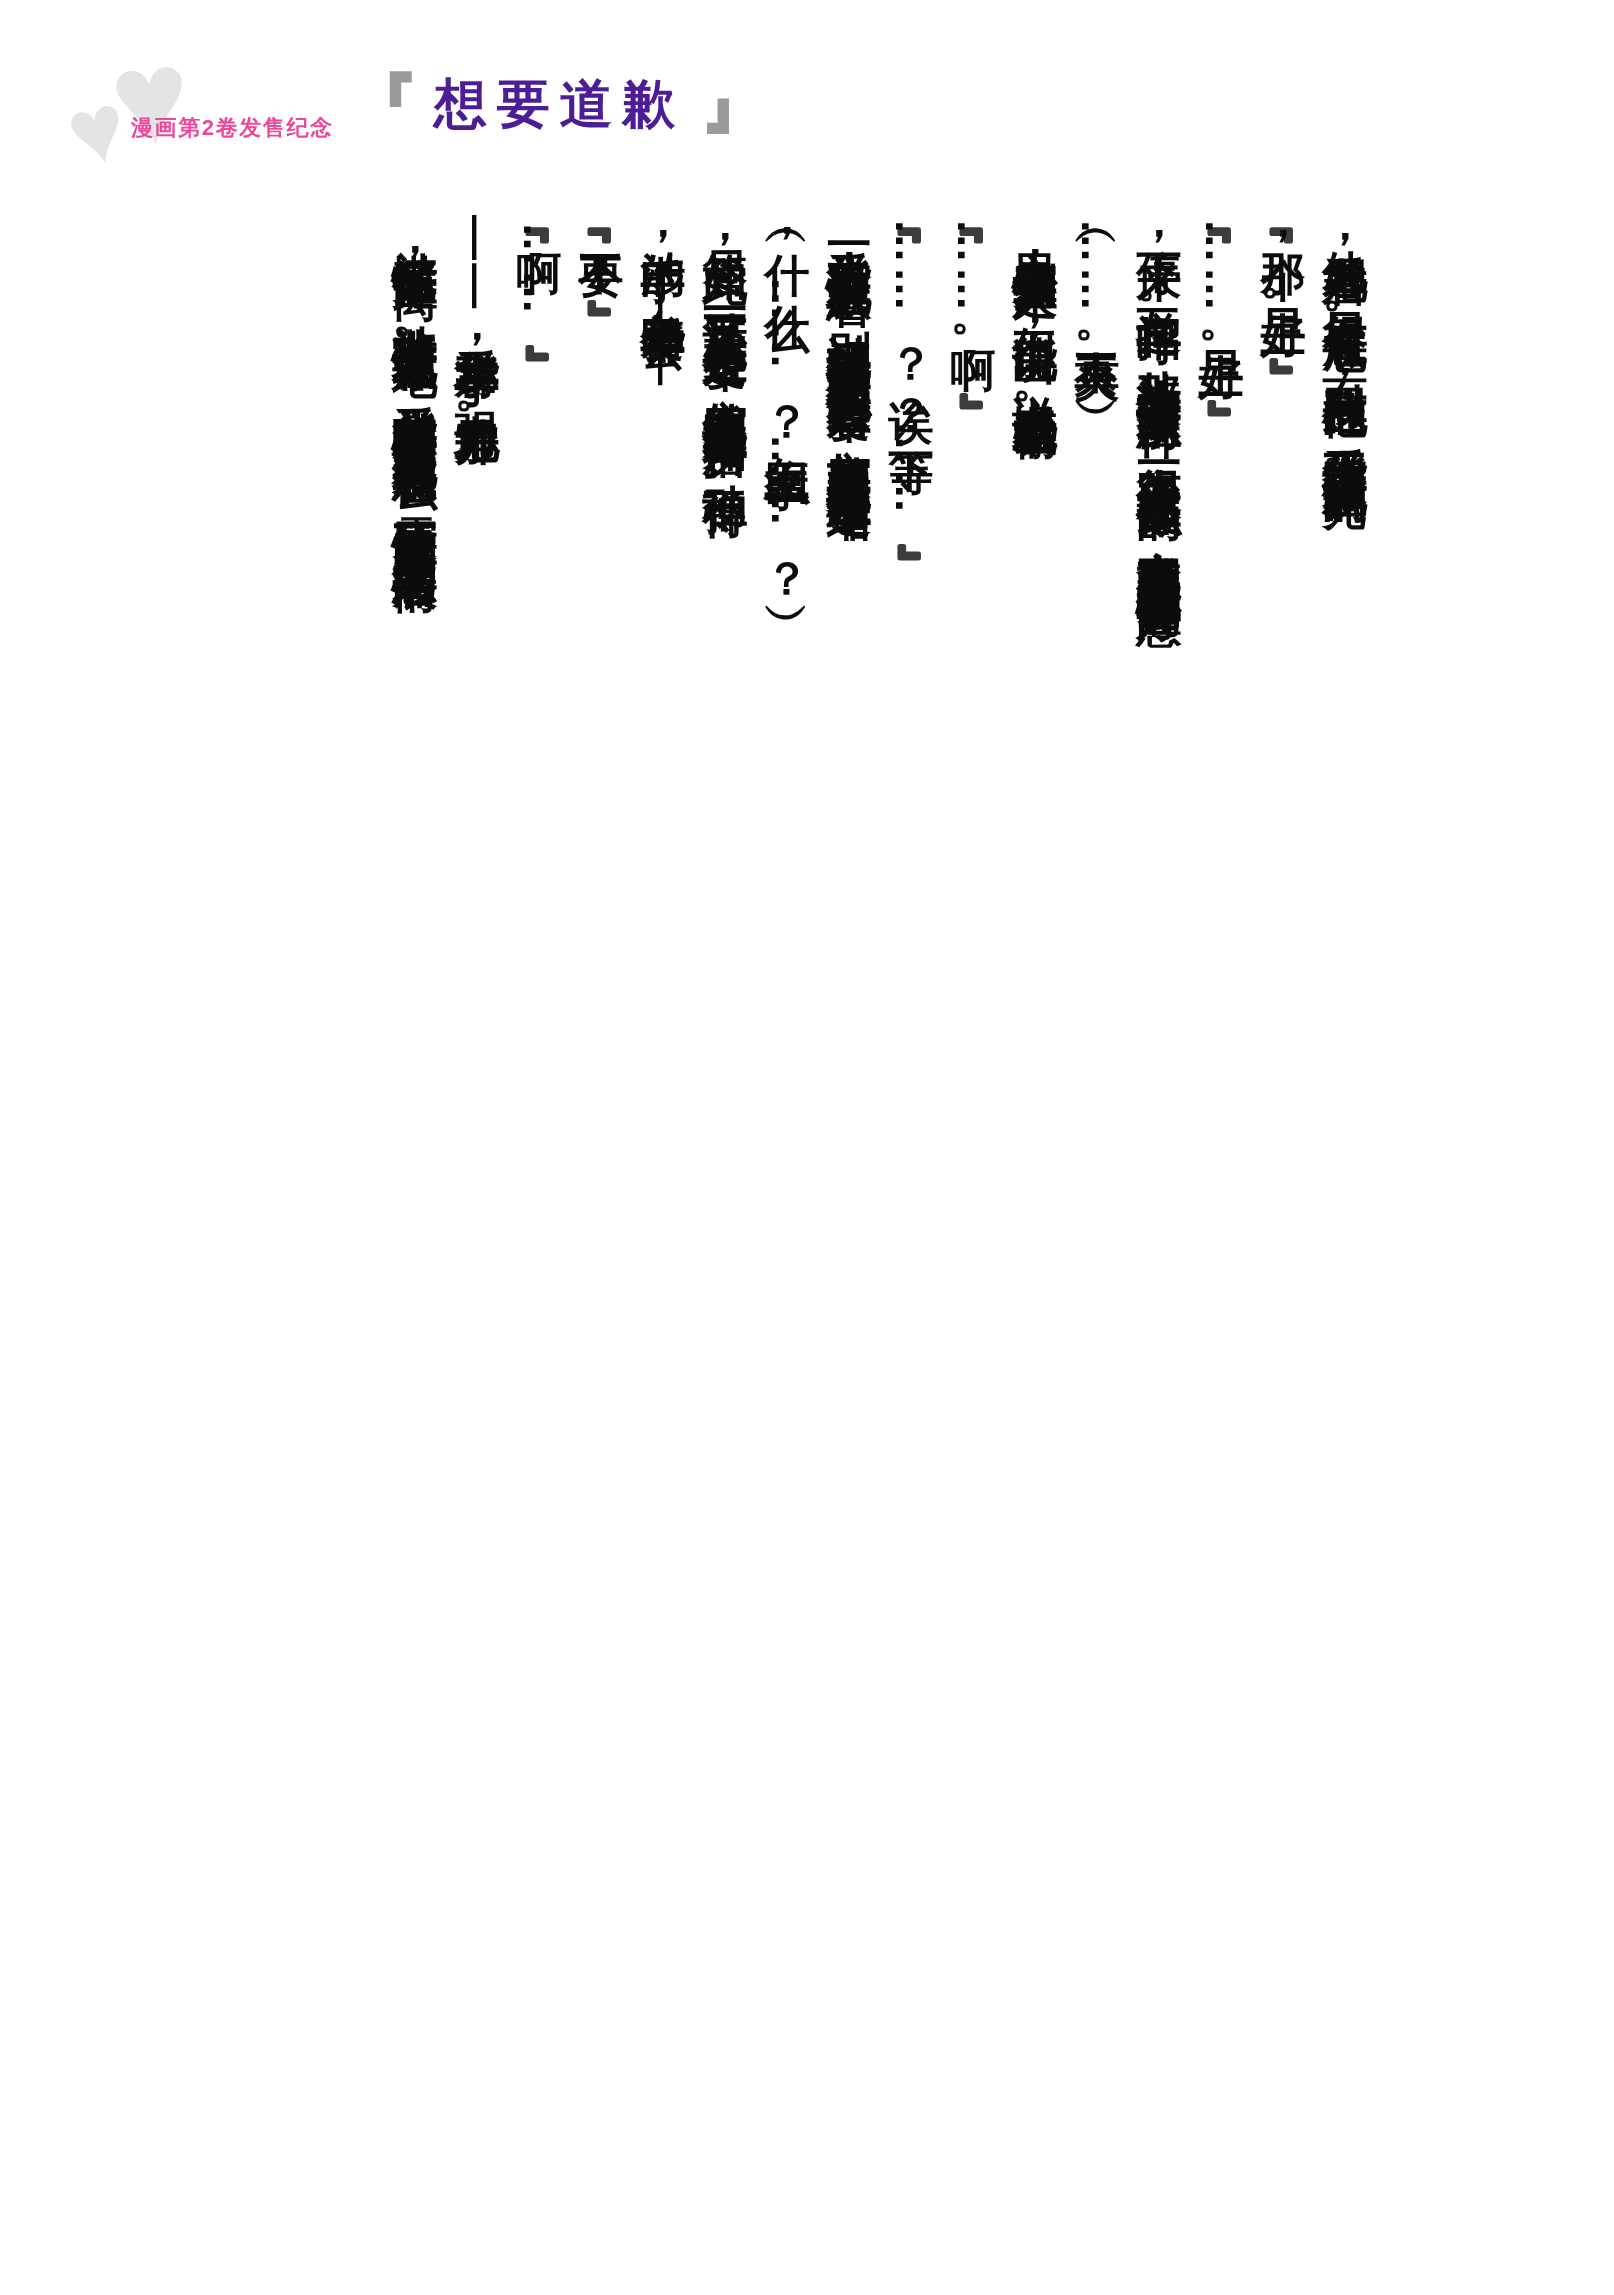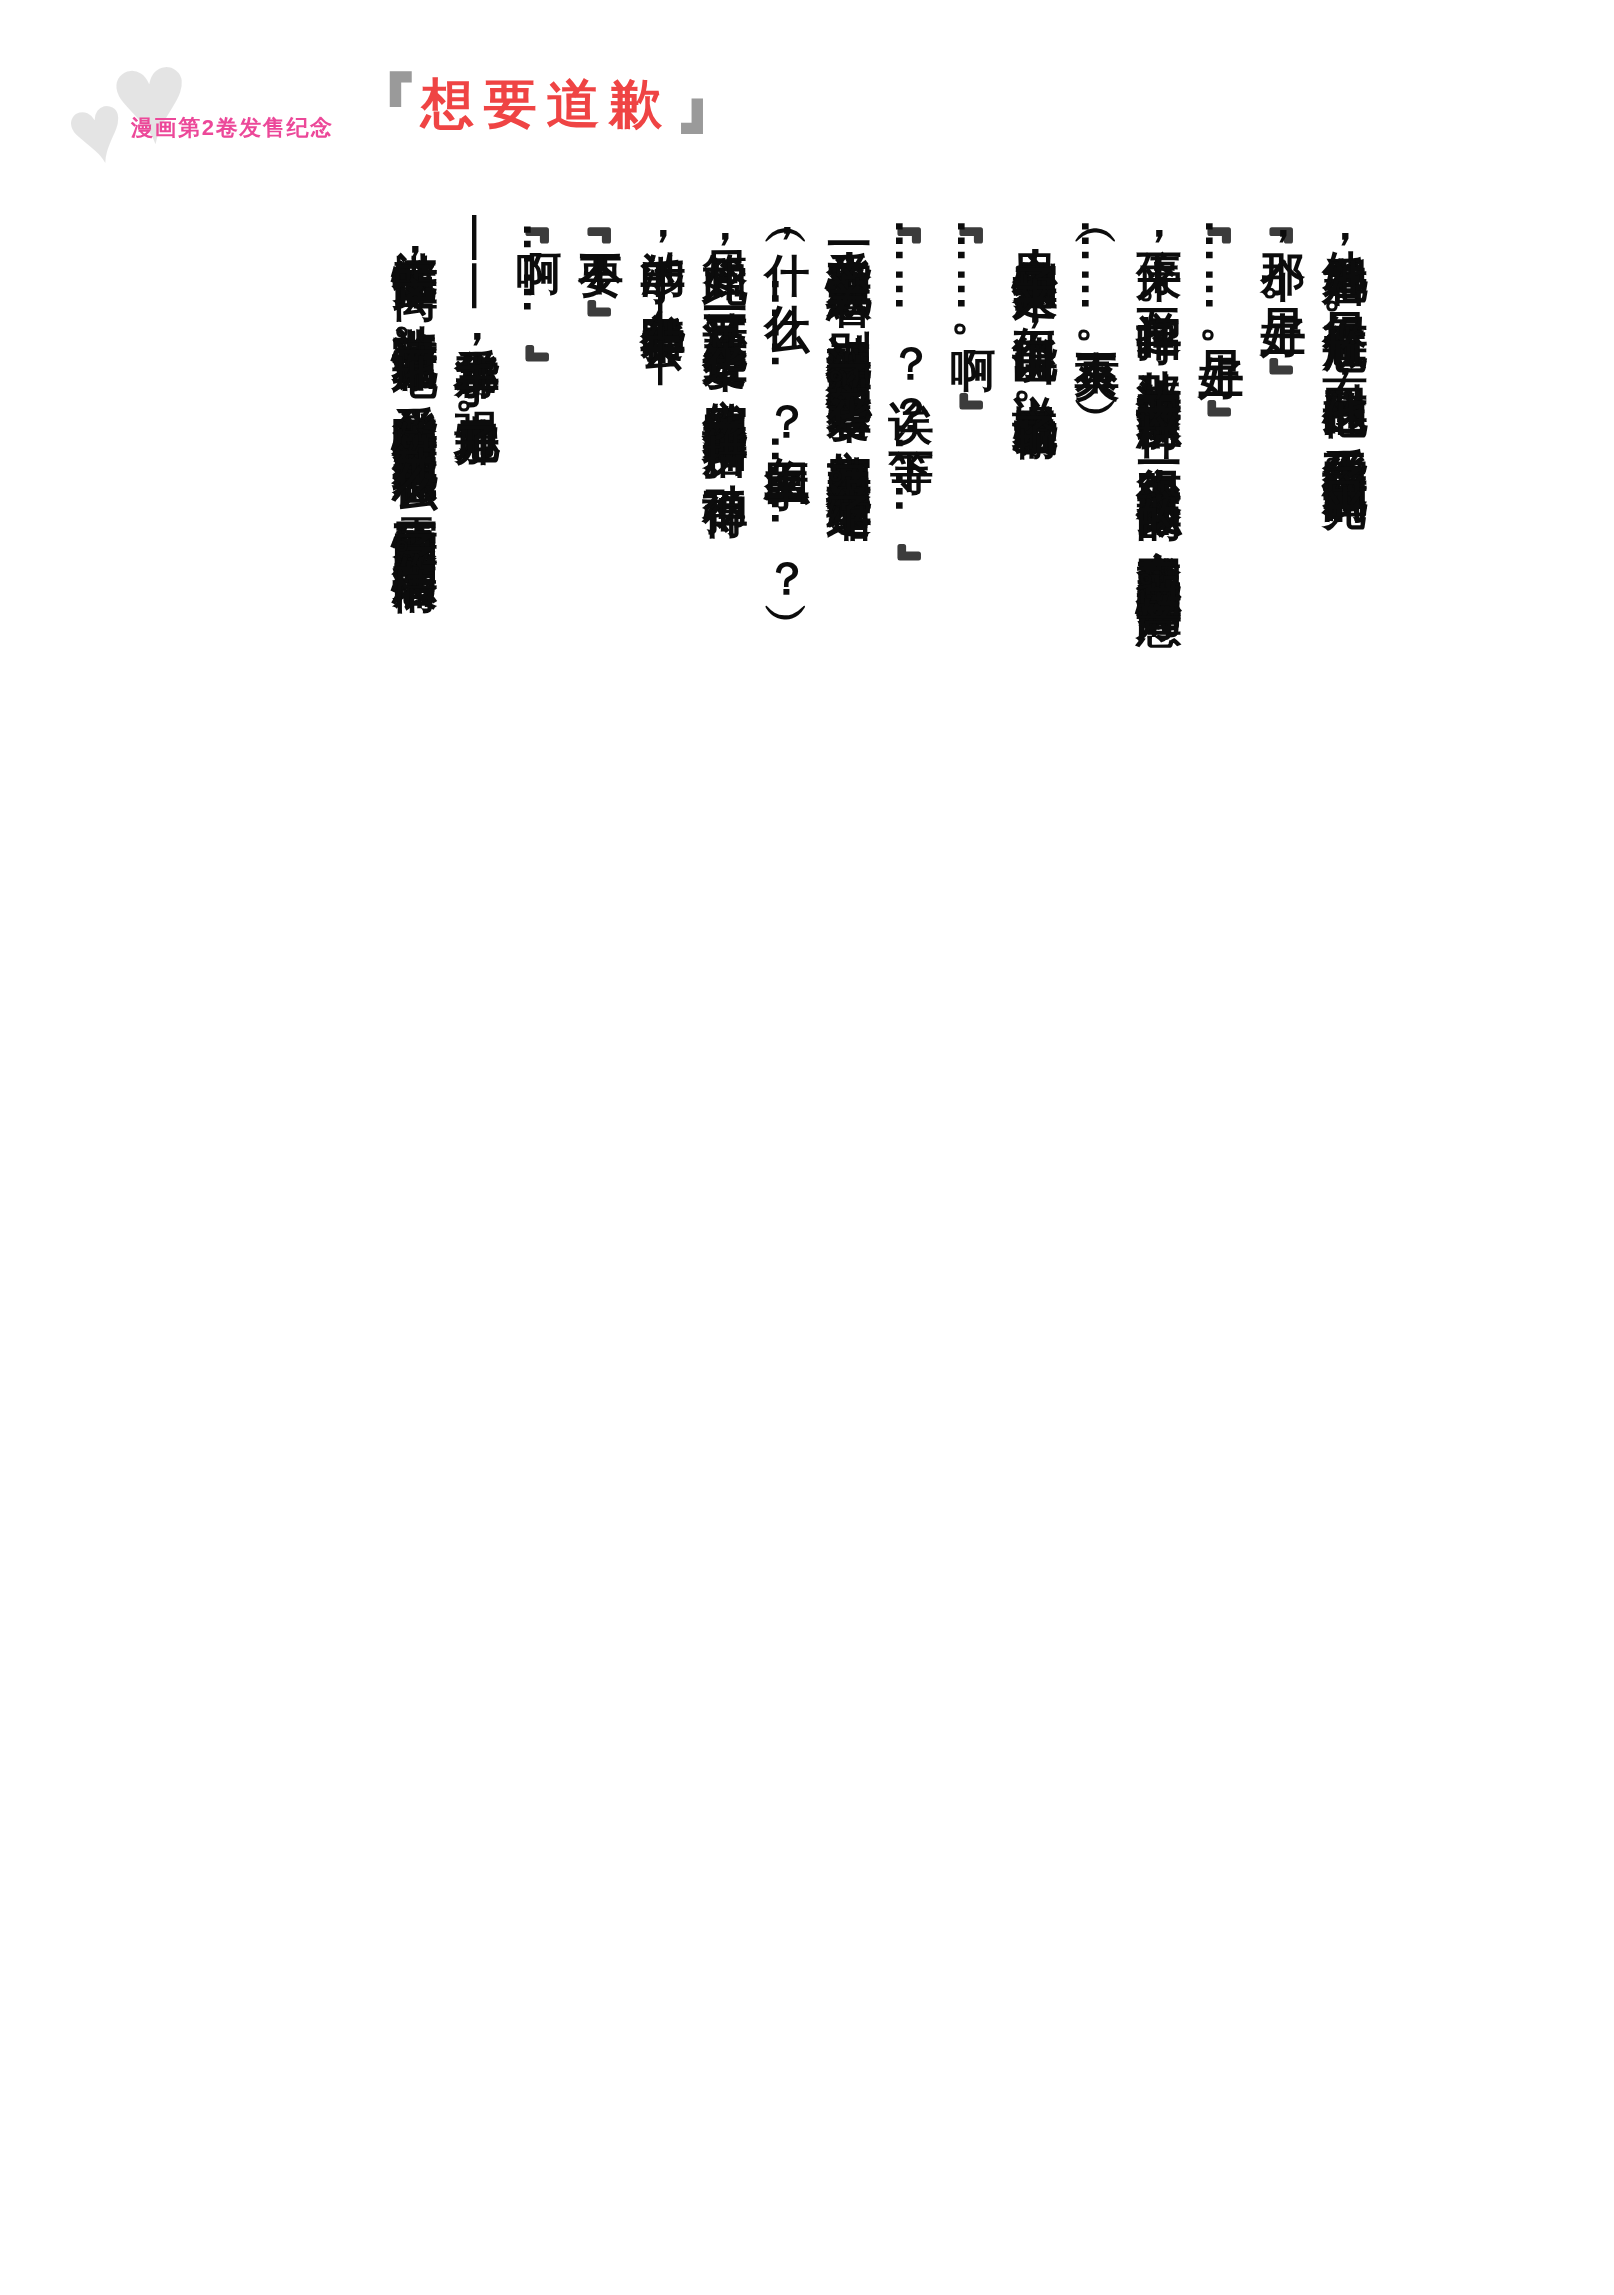--- a/index.html
+++ b/index.html
@@ -29,22 +29,22 @@
   .header-title{
     position:absolute;left:352px;top:71px;
     display:flex;align-items:center;white-space:nowrap;
   }
   .title-bracket{
     font-size:65px;font-weight:700;line-height:1;
     color:#ffffff;
     -webkit-text-stroke:2px #9a9a9a;
   }
   .title-text{
-    font-size:53px;font-weight:800;color:#ef4444;
-    letter-spacing:9.7px;margin:0 4px;line-height:1;
+    font-size:53px;font-weight:800;color:#4c1d95;
+    letter-spacing:9.7px;margin:0 17px;line-height:1;
   }
 
   
   .text-area{
     position:absolute;
     top:170px;left:116px;
     width:1260px;height:2086px;
     writing-mode:vertical-rl;
     text-orientation:mixed;
     font-size:45px;

